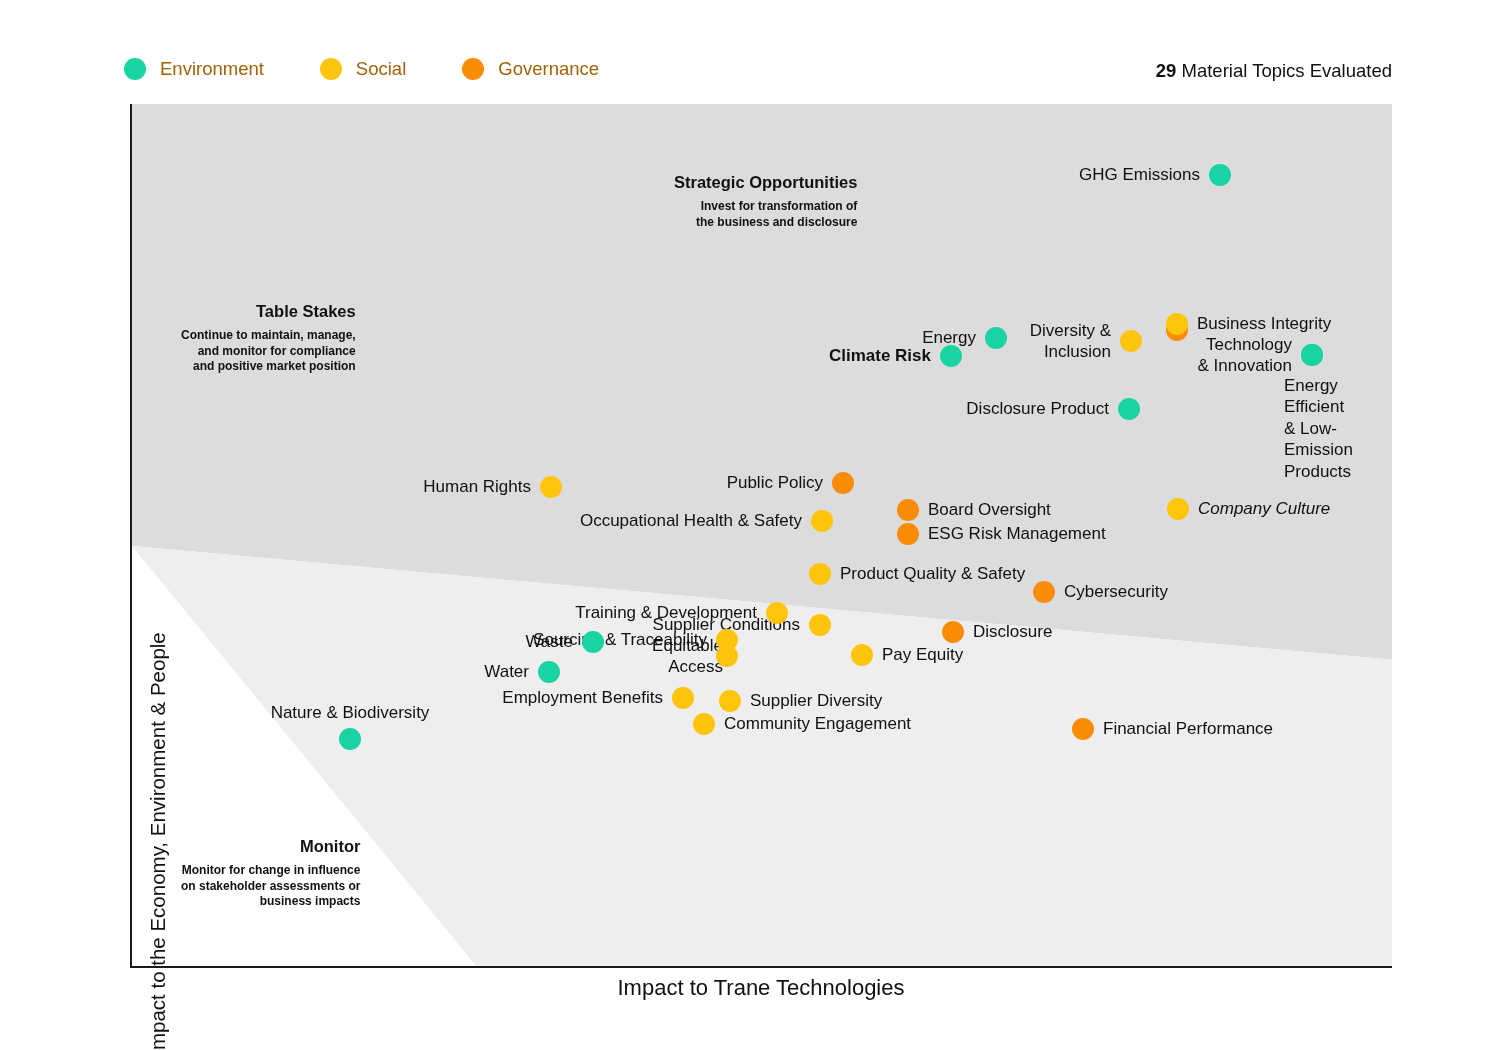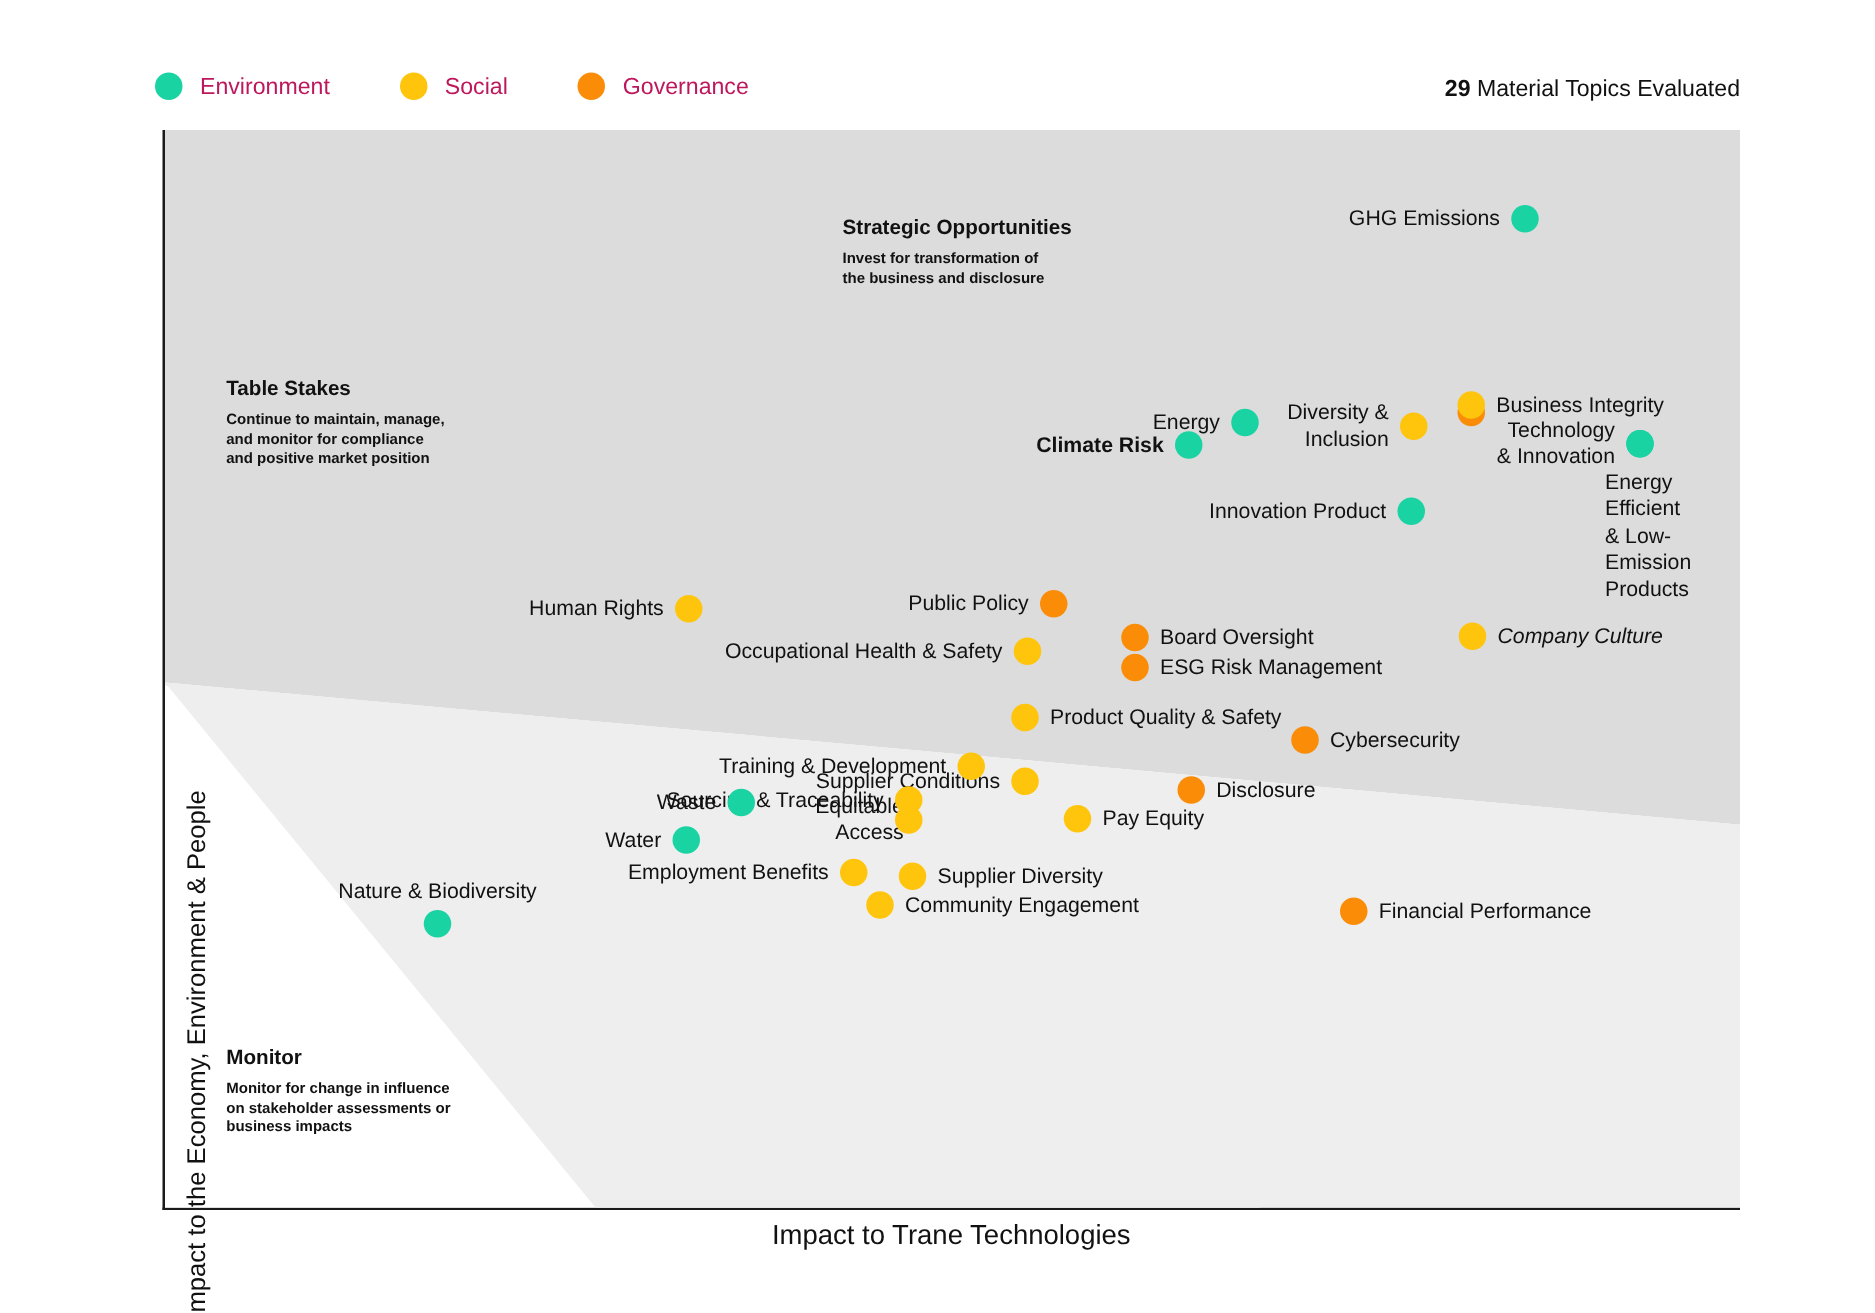--- a/index.html
+++ b/index.html
@@ -36,21 +36,21 @@
   }
   .legend-swatch {
     width: 22px;
     height: 22px;
     border-radius: 50%;
     margin-right: 14px;
     flex: none;
   }
   .legend-label {
     font-size: 18.5px;
-    color: #be185d;
+    color: #a16207;
     white-space: nowrap;
   }
   .topics-count {
     position: absolute;
     right: 108px;
     top: 60px;
     font-size: 18.5px;
     white-space: nowrap;
   }
   .topics-count .num { font-weight: 700; }
@@ -95,20 +95,21 @@
     width: 1262px;
     text-align: center;
     font-size: 22px;
     color: #111;
   }
 
   
   .annot {
     position: absolute;
     line-height: 1.32;
+    text-align: right;
   }
   .annot .annot-title {
     font-size: 16.5px;
     font-weight: 700;
     margin-bottom: 5px;
   }
   .annot .annot-body {
     font-size: 12px;
     font-weight: 700;
     white-space: pre-line;
@@ -203,21 +204,21 @@
 Inclusion</div>
         <div class="dot" style="left: 864px; top: 234px; width: 22px; height: 22px; background: rgb(25, 211, 162); z-index: 3;"></div>
         <div class="dot-label lab-left" style="left: 844px; top: 234px; text-align: right;">Energy</div>
         <div class="dot" style="left: 819px; top: 252px; width: 22px; height: 22px; background: rgb(25, 211, 162); z-index: 3;"></div>
         <div class="dot-label lab-left" style="left: 799px; top: 252px; text-align: right; font-weight: bold;">Climate Risk</div>
         <div class="dot" style="left: 1180px; top: 251px; width: 22px; height: 22px; background: rgb(25, 211, 162); z-index: 3;"></div>
         <div class="dot-label lab-below" style="left: 1188px; top: 271px; text-align: left; transform: translate(-50%, 0px);">Energy Efficient
 &amp; Low-Emission
 Products</div>
         <div class="dot" style="left: 997px; top: 305px; width: 22px; height: 22px; background: rgb(25, 211, 162); z-index: 3;"></div>
-        <div class="dot-label lab-left" style="left: 977px; top: 305px; text-align: right;">Innovation Product</div>
+        <div class="dot-label lab-left" style="left: 977px; top: 305px; text-align: right;">Disclosure Product</div>
         <div class="dot" style="left: 1046px; top: 405px; width: 22px; height: 22px; background: rgb(255, 196, 12); z-index: 4;"></div>
         <div class="dot-label lab-right" style="left: 1066px; top: 405px; font-style: italic;">Company Culture</div>
         <div class="dot" style="left: 776px; top: 406px; width: 22px; height: 22px; background: rgb(250, 140, 8); z-index: 3;"></div>
         <div class="dot-label lab-right" style="left: 796px; top: 406px;">Board Oversight</div>
         <div class="dot" style="left: 776px; top: 430px; width: 22px; height: 22px; background: rgb(250, 140, 8); z-index: 3;"></div>
         <div class="dot-label lab-right" style="left: 796px; top: 430px;">ESG Risk Management</div>
         <div class="dot" style="left: 711px; top: 379px; width: 22px; height: 22px; background: rgb(250, 140, 8); z-index: 3;"></div>
         <div class="dot-label lab-left" style="left: 691px; top: 379px; text-align: right;">Public Policy</div>
         <div class="dot" style="left: 419px; top: 383px; width: 22px; height: 22px; background: rgb(255, 196, 12); z-index: 4;"></div>
         <div class="dot-label lab-left" style="left: 399px; top: 383px; text-align: right;">Human Rights</div>

